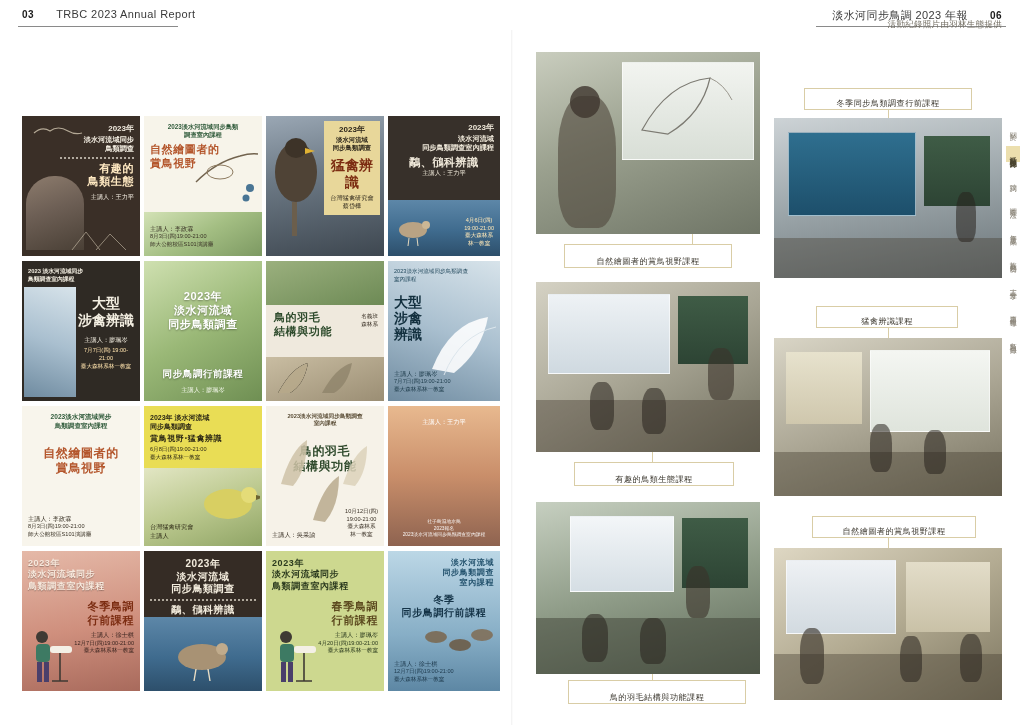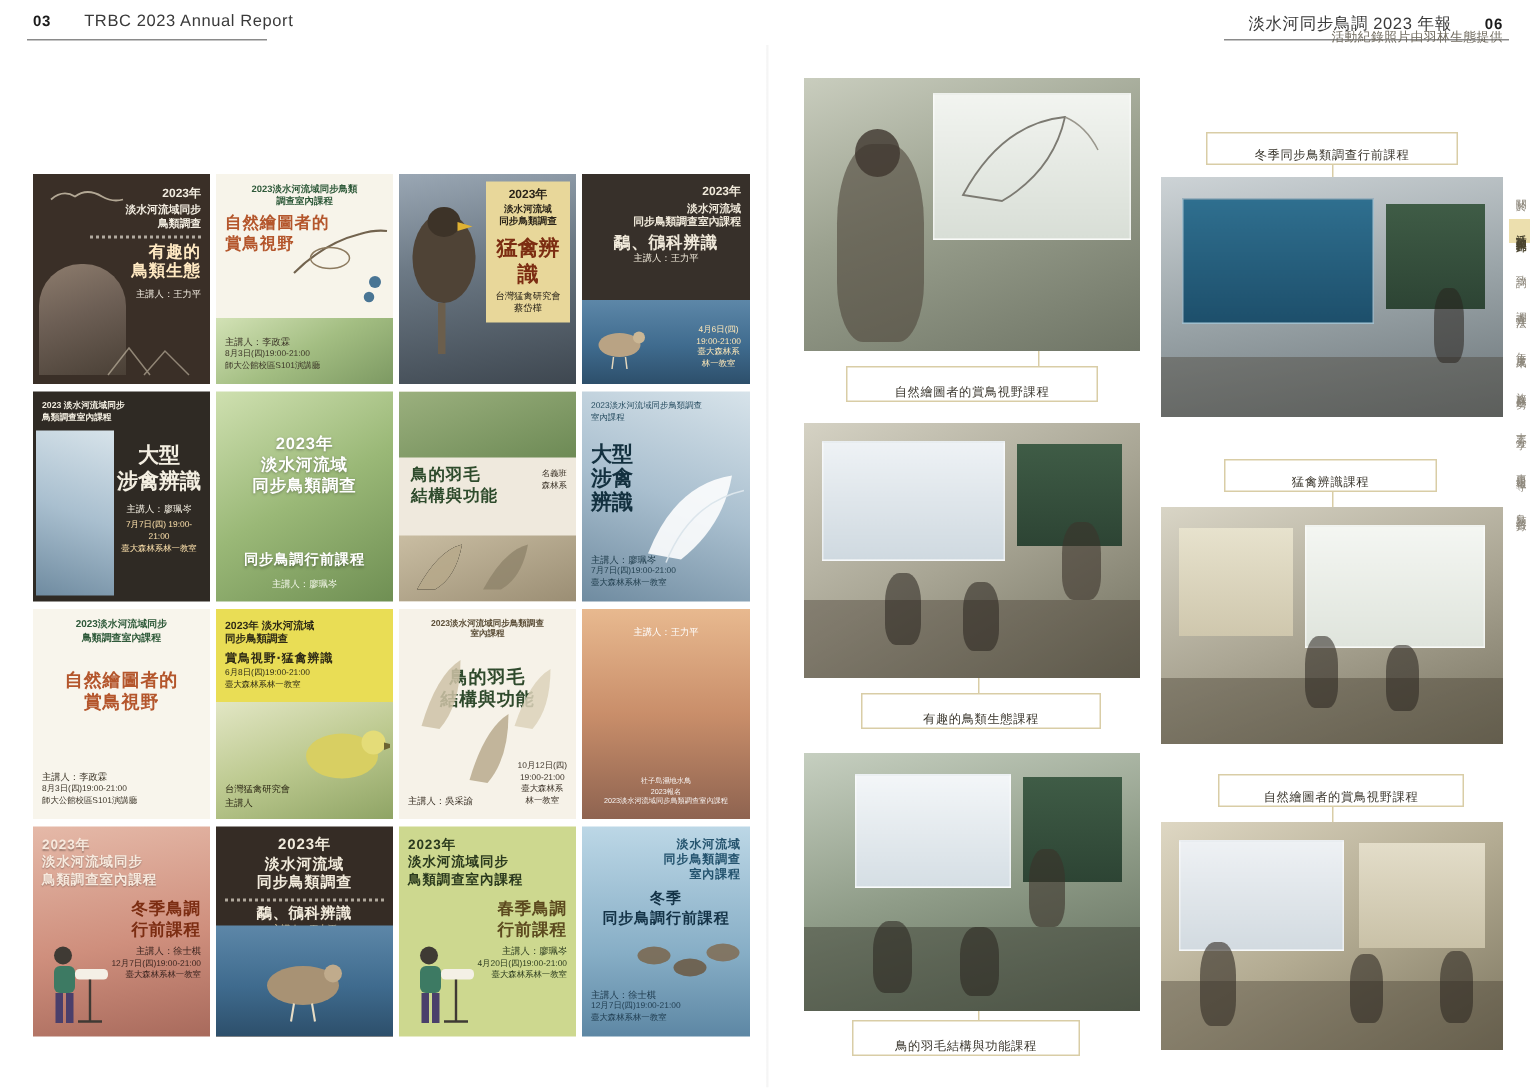--- a/index.html
+++ b/index.html
@@ -462,21 +462,21 @@
 
   <div class="photo-card pc-green" style="left:24px;top:472px;width:224px;height:172px;">
     <div class="screen" style="left:34px;top:14px;width:104px;height:76px;background:linear-gradient(180deg,#f3f6f8,#d5dee4);"></div>
     <div class="board" style="left:146px;top:16px;width:66px;height:70px;"></div>
     <div class="desk" style="left:0;bottom:0;width:224px;height:56px;background:rgba(56,58,46,.45);"></div>
     <div class="person" style="left:150px;top:64px;width:24px;height:52px;background:rgba(58,50,42,.6);"></div>
     <div class="person" style="left:46px;top:112px;width:26px;height:48px;"></div>
     <div class="person" style="left:104px;top:116px;width:26px;height:46px;"></div>
   </div>
   <div class="leader" style="left:140px;top:644px;width:1px;height:10px;"></div>
-  <div class="caption-box" style="left:56px;top:650px;width:152px;height:24px;">
+  <div class="caption-box" style="left:56px;top:650px;width:178px;height:24px;">
     <span>鳥的羽毛結構與功能課程</span>
   </div>
 
   <div class="photo-card pc-warm" style="left:262px;top:518px;width:228px;height:152px;">
     <div class="screen" style="left:12px;top:12px;width:110px;height:74px;background:linear-gradient(180deg,#eef1f4,#d2dae0);"></div>
     <div class="board" style="left:132px;top:14px;width:84px;height:70px;background:linear-gradient(180deg,#e3ddc9,#c9c1a7);"></div>
     <div class="desk" style="left:0;bottom:0;width:228px;height:46px;background:rgba(70,62,50,.4);"></div>
     <div class="person" style="left:26px;top:80px;width:24px;height:56px;background:rgba(54,46,38,.62);"></div>
     <div class="person" style="left:126px;top:88px;width:22px;height:46px;"></div>
     <div class="person" style="left:186px;top:86px;width:22px;height:48px;"></div>

